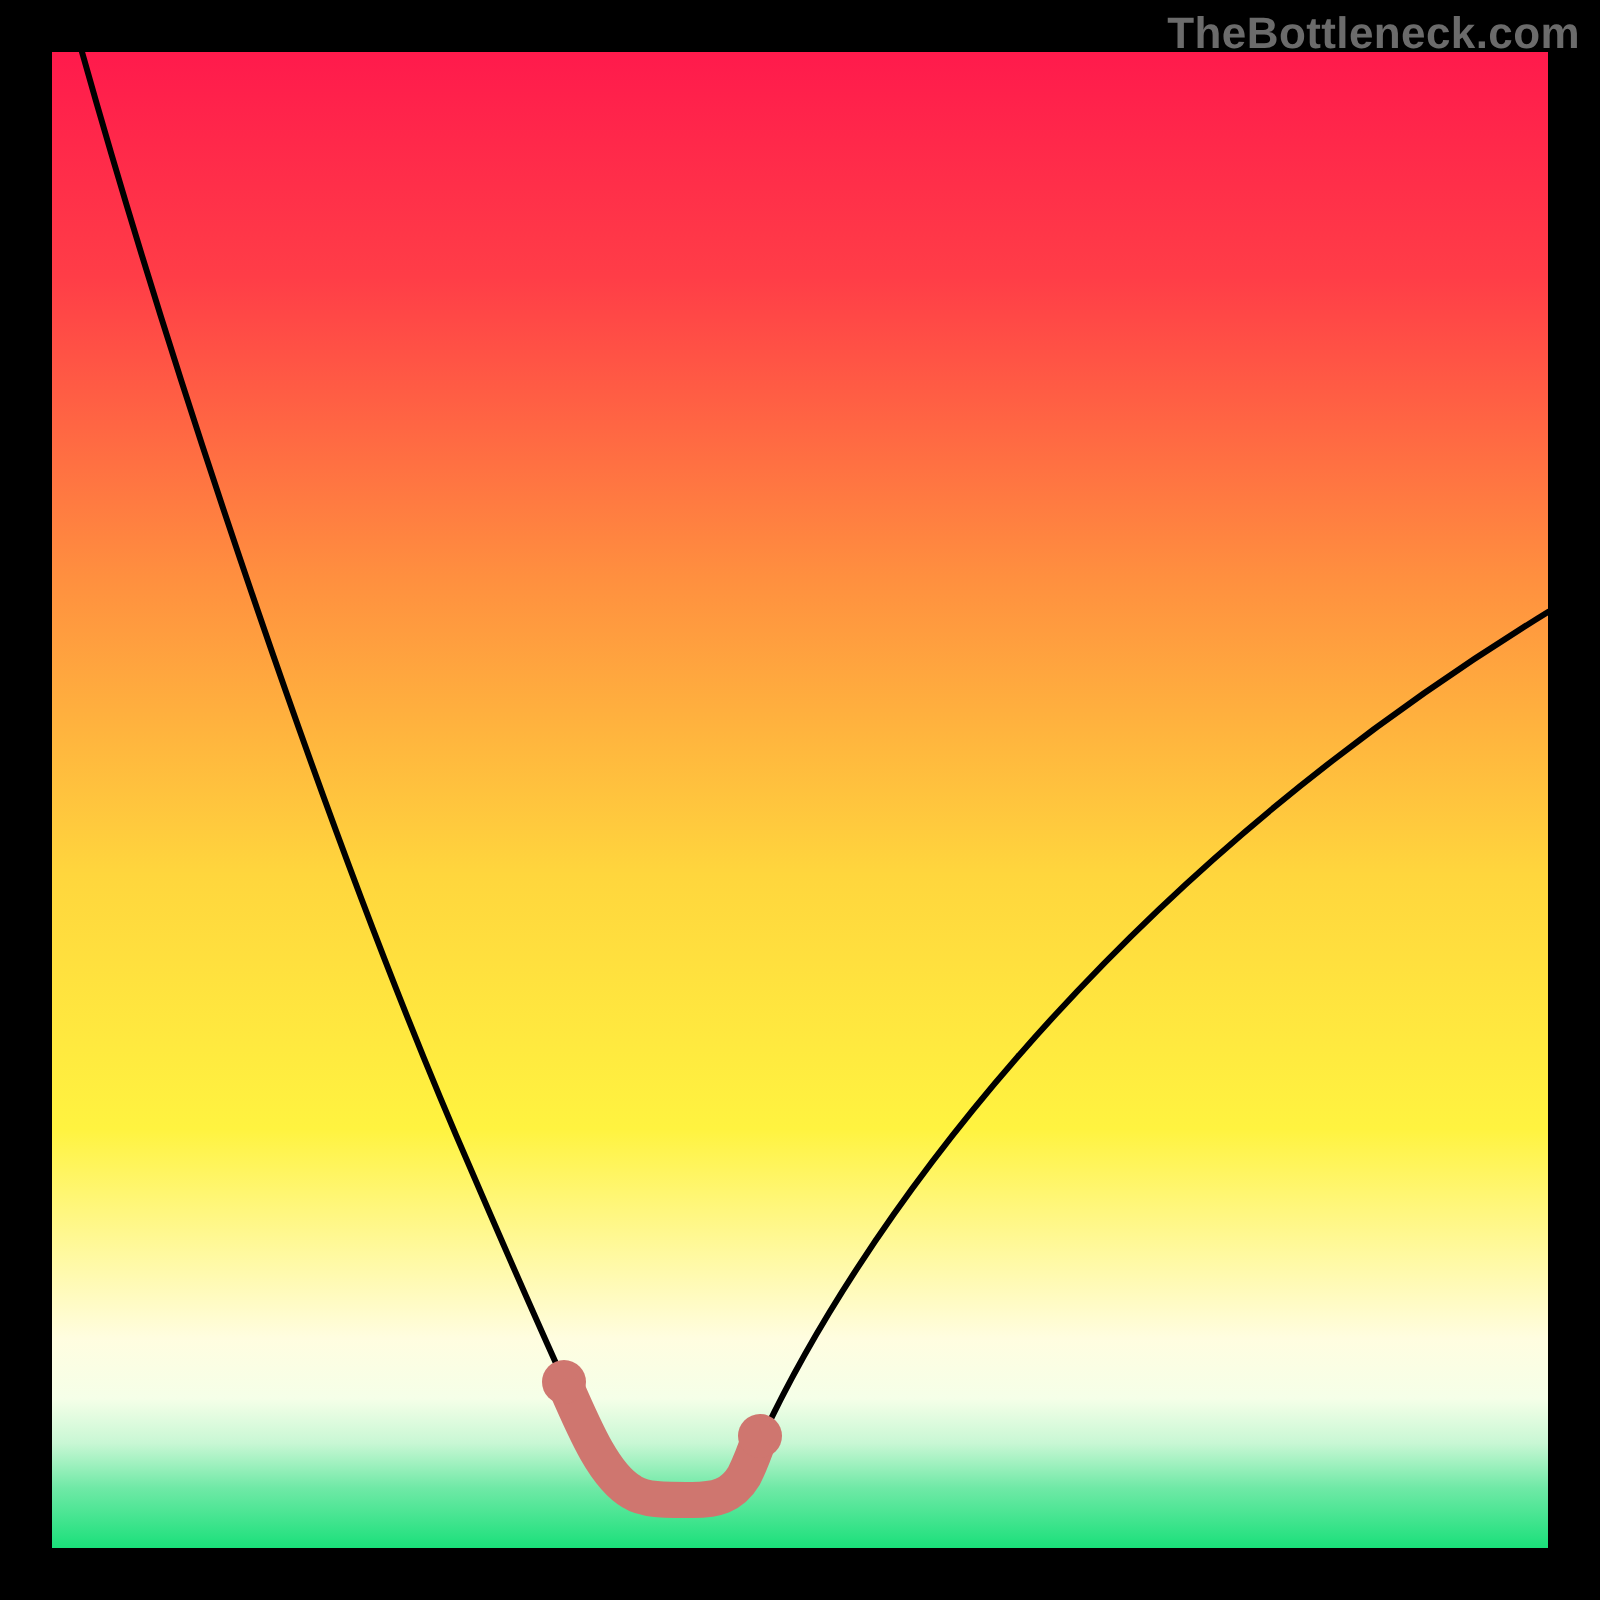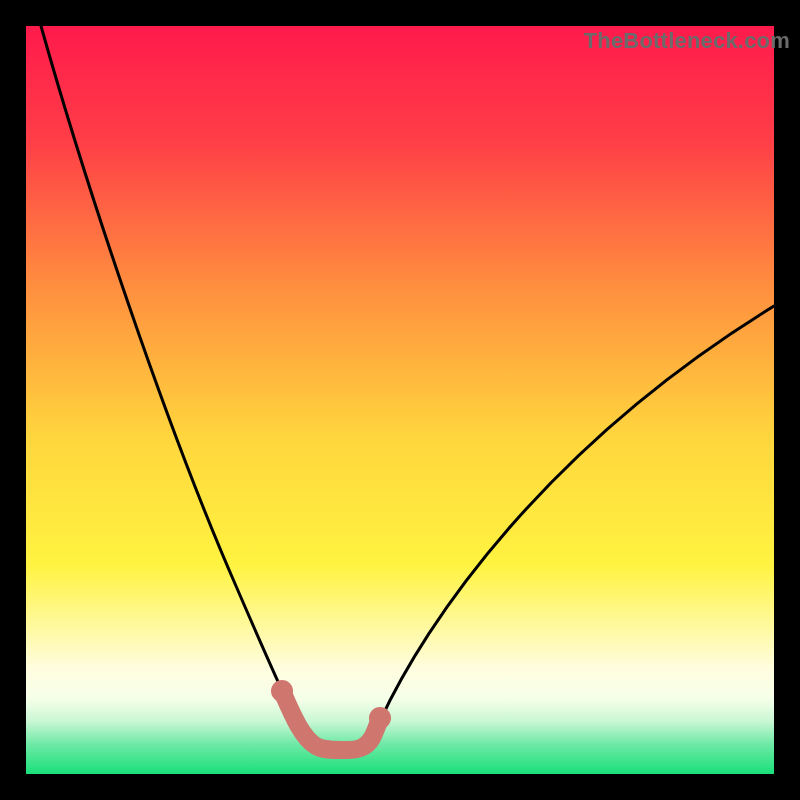--- a/index.html
+++ b/index.html
@@ -20,21 +20,20 @@
   }
   .watermark {
     position: absolute;
     top: 4px;
     right: 10px;
     font-family: Arial, Helvetica, sans-serif;
     font-size: 22px;
     font-weight: 600;
     color: #6b6b6b;
     letter-spacing: 0.2px;
-    margin-top: 24px;
   }
 </style>
 </head>
 <body>
 
 <div class="chart-area">
   <svg width="748" height="748" viewBox="0 0 748 748">
     <defs>
       <linearGradient id="bg-grad" x1="0" y1="0" x2="0" y2="1">
         <stop offset="0%" stop-color="#ff1a4c"></stop>

